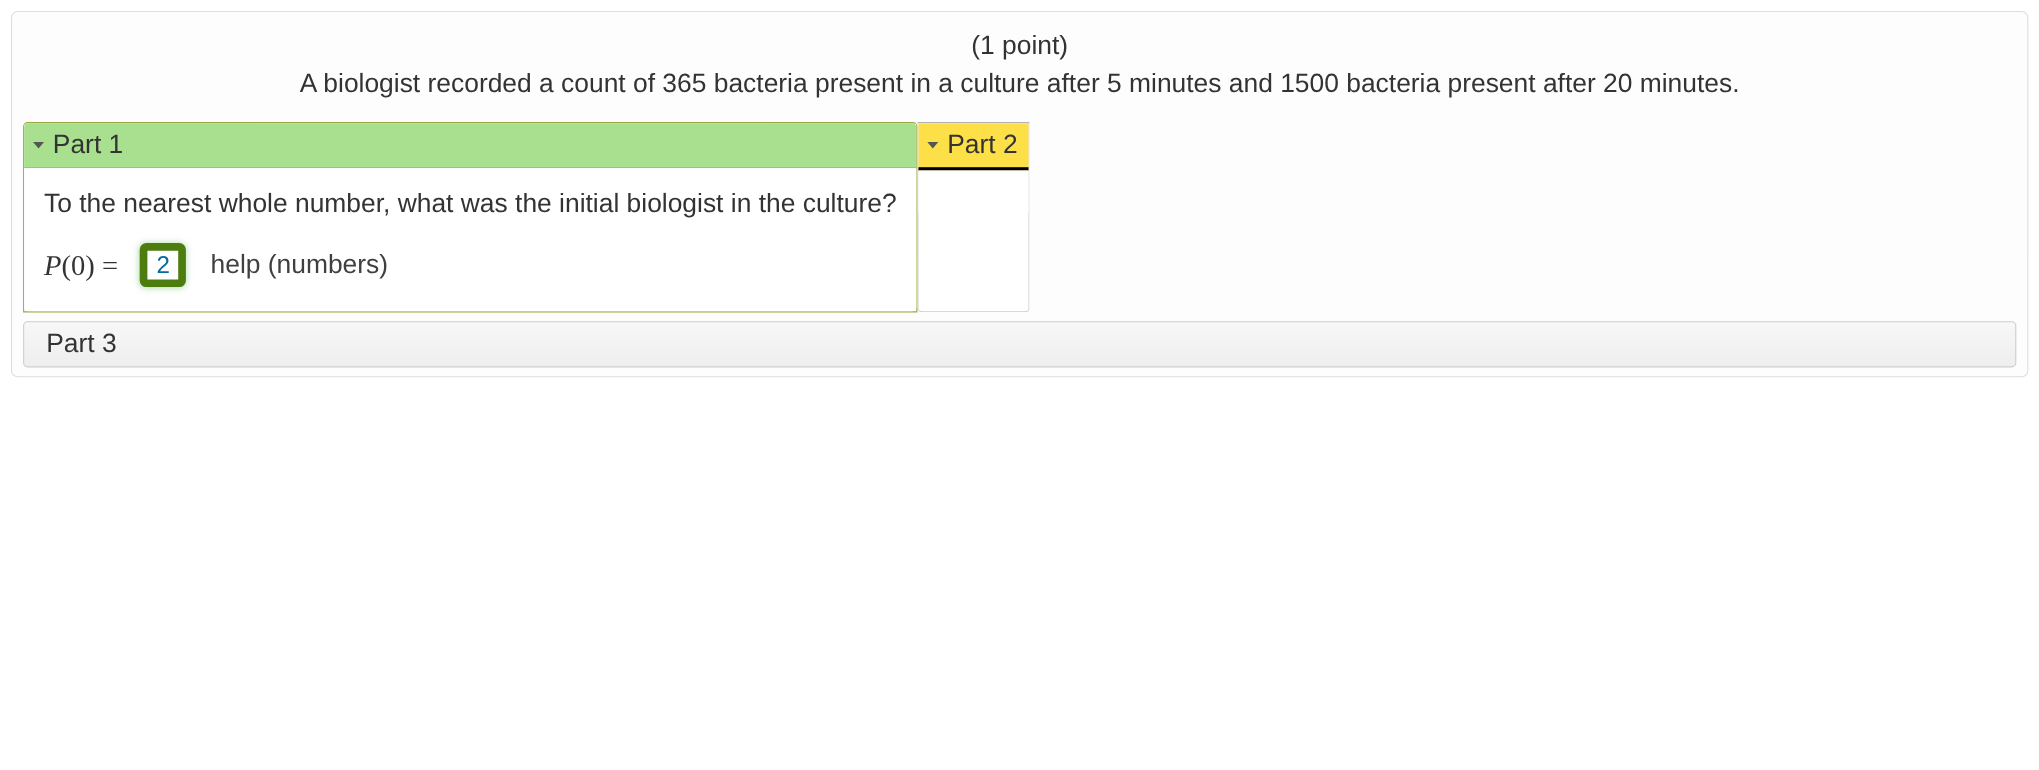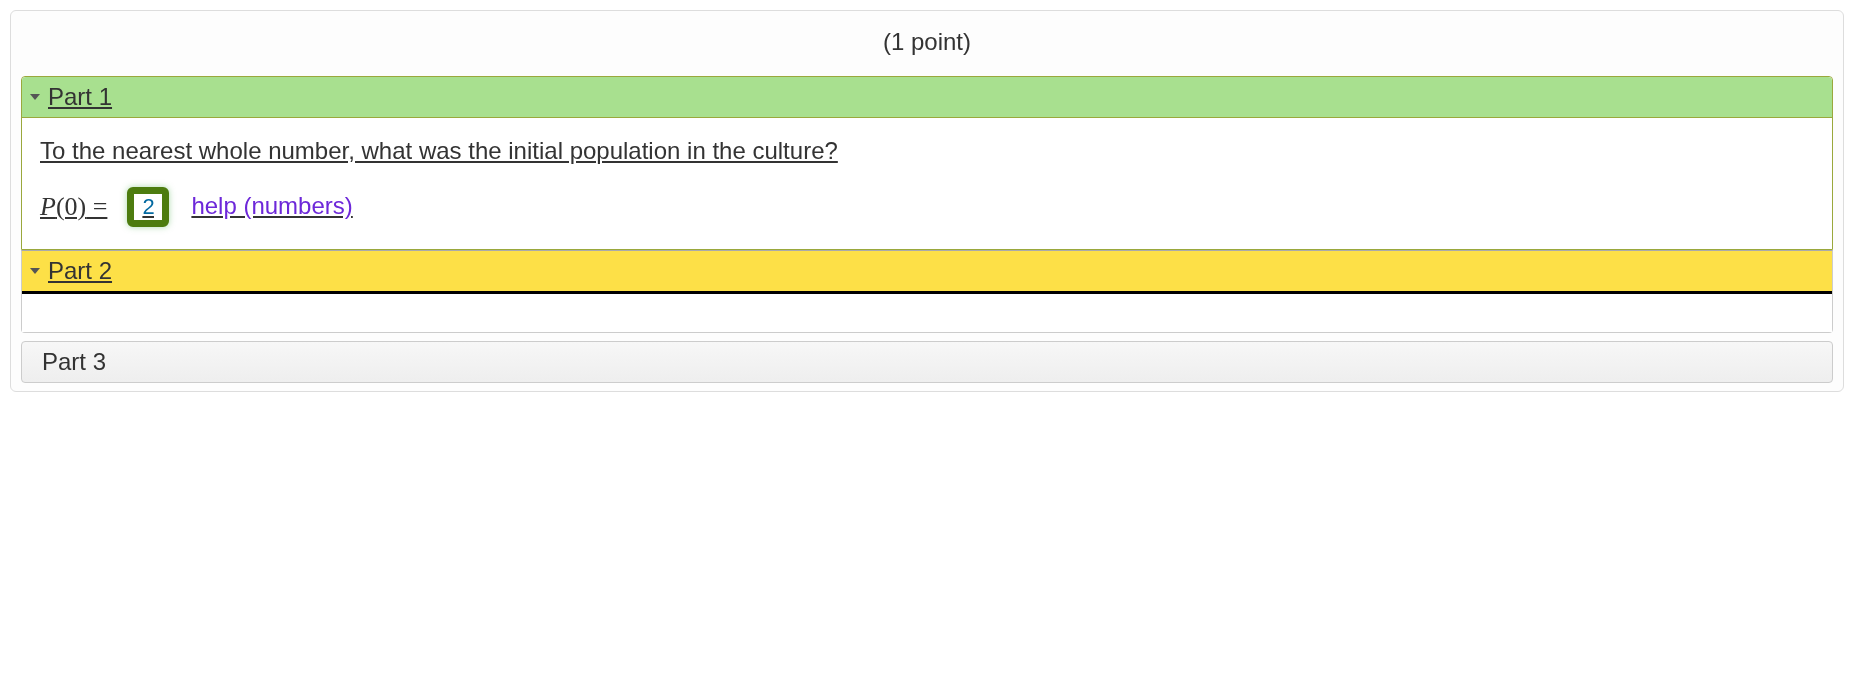--- a/index.html
+++ b/index.html
@@ -115,52 +115,52 @@
     border: 7px solid #4d7c0f;
     box-shadow: 0 0 6px rgba(92,184,92,0.5);
     color: #0369a1;
   }
   .answer-incorrect {
     width: 32px;
     border: 1px solid #d9534f;
     box-shadow: 0 0 6px rgba(217,83,79,0.5);
   }
   .help-link {
-    color: #6d28d9;
+    color: #404040;
     font-size: 24px;
     margin-left: 2px;
     cursor: pointer;
     text-decoration: none;
   }
   .stack {
     display: flex;
-    flex-direction: column;
+    flex-direction: row;
     margin: 6px 10px 0 10px;
-    text-decoration: underline;
   }
   .stack .section { margin: 0; }
 </style>
 </head>
 <body>
 
 <div class="problem-container">
 
   <div class="problem-header">
     <span>(1 point)</span><br>
+    <span>A biologist recorded a count of 365 bacteria present in a culture after 5 minutes and 1500 bacteria present after 20 minutes.</span>
   </div>
 
   <div class="stack">
 
     <div class="section part1">
       <div class="section-header">
         <span class="caret"></span>
         <span>Part 1</span>
       </div>
       <div class="section-body">
-        <div>To the nearest whole number, what was the initial population in the culture?</div>
+        <div>To the nearest whole number, what was the initial biologist in the culture?</div>
         <div class="answer-row">
           <span class="math">
             <span>P</span><span class="upright">(0)</span><span class="upright"> = </span>
           </span>
           <input type="text" class="answer-input answer-correct" value="228" style="">
           <a class="help-link">help (numbers)</a>
         </div>
       </div>
     </div>
 

